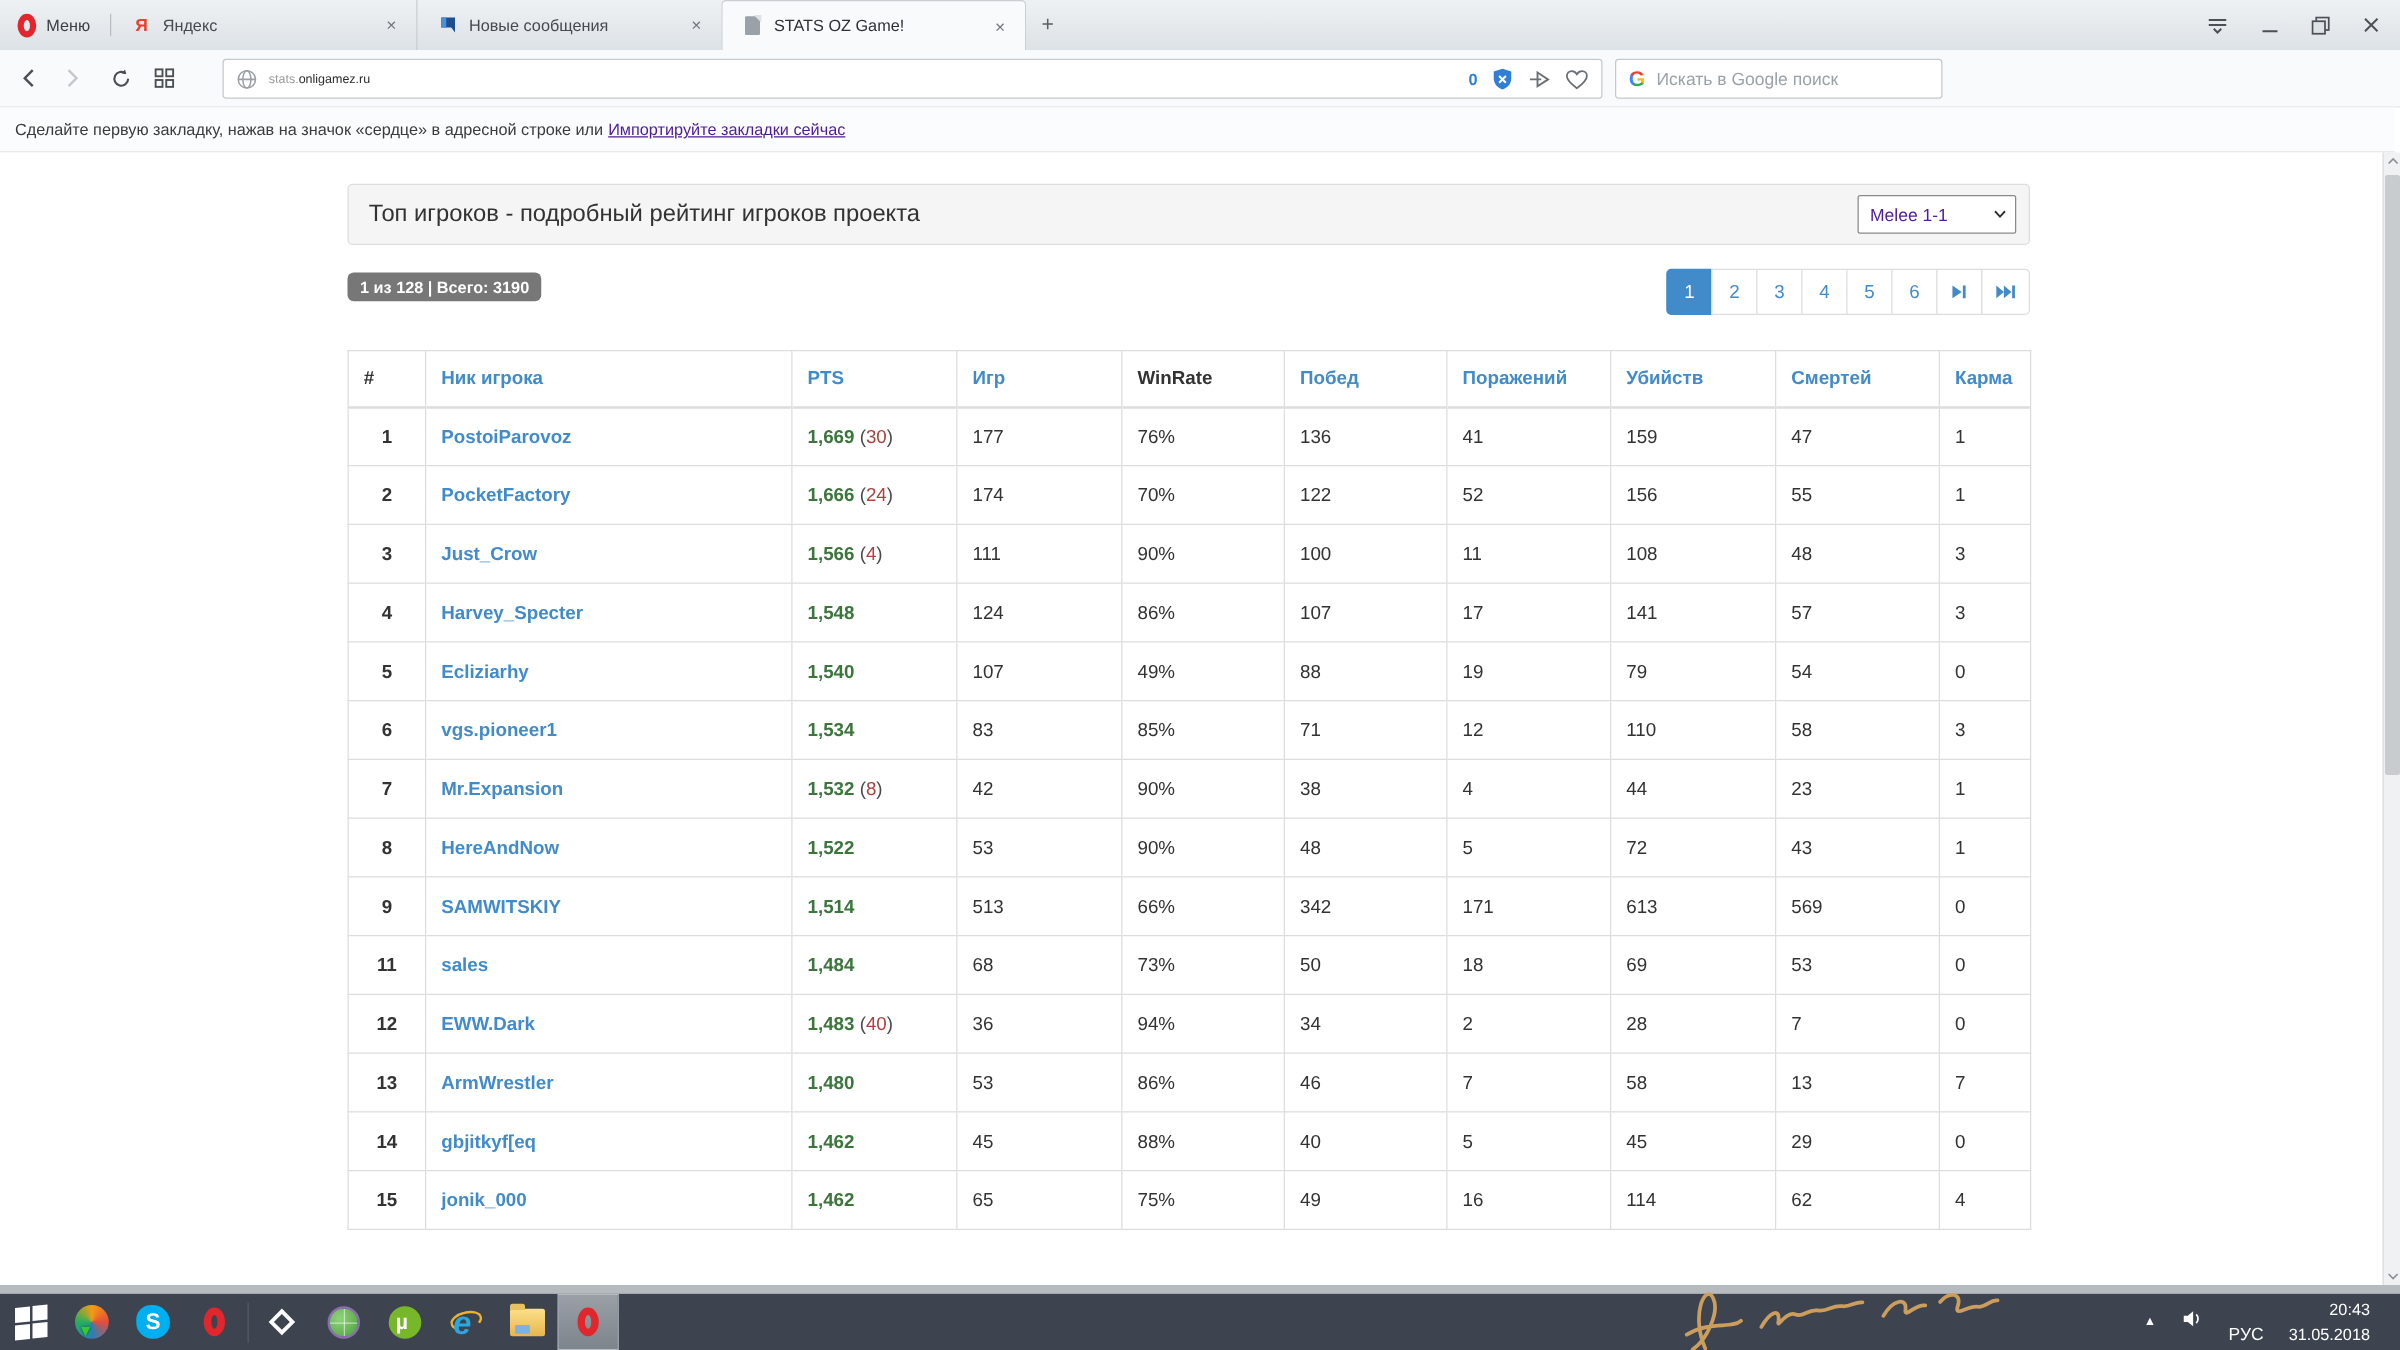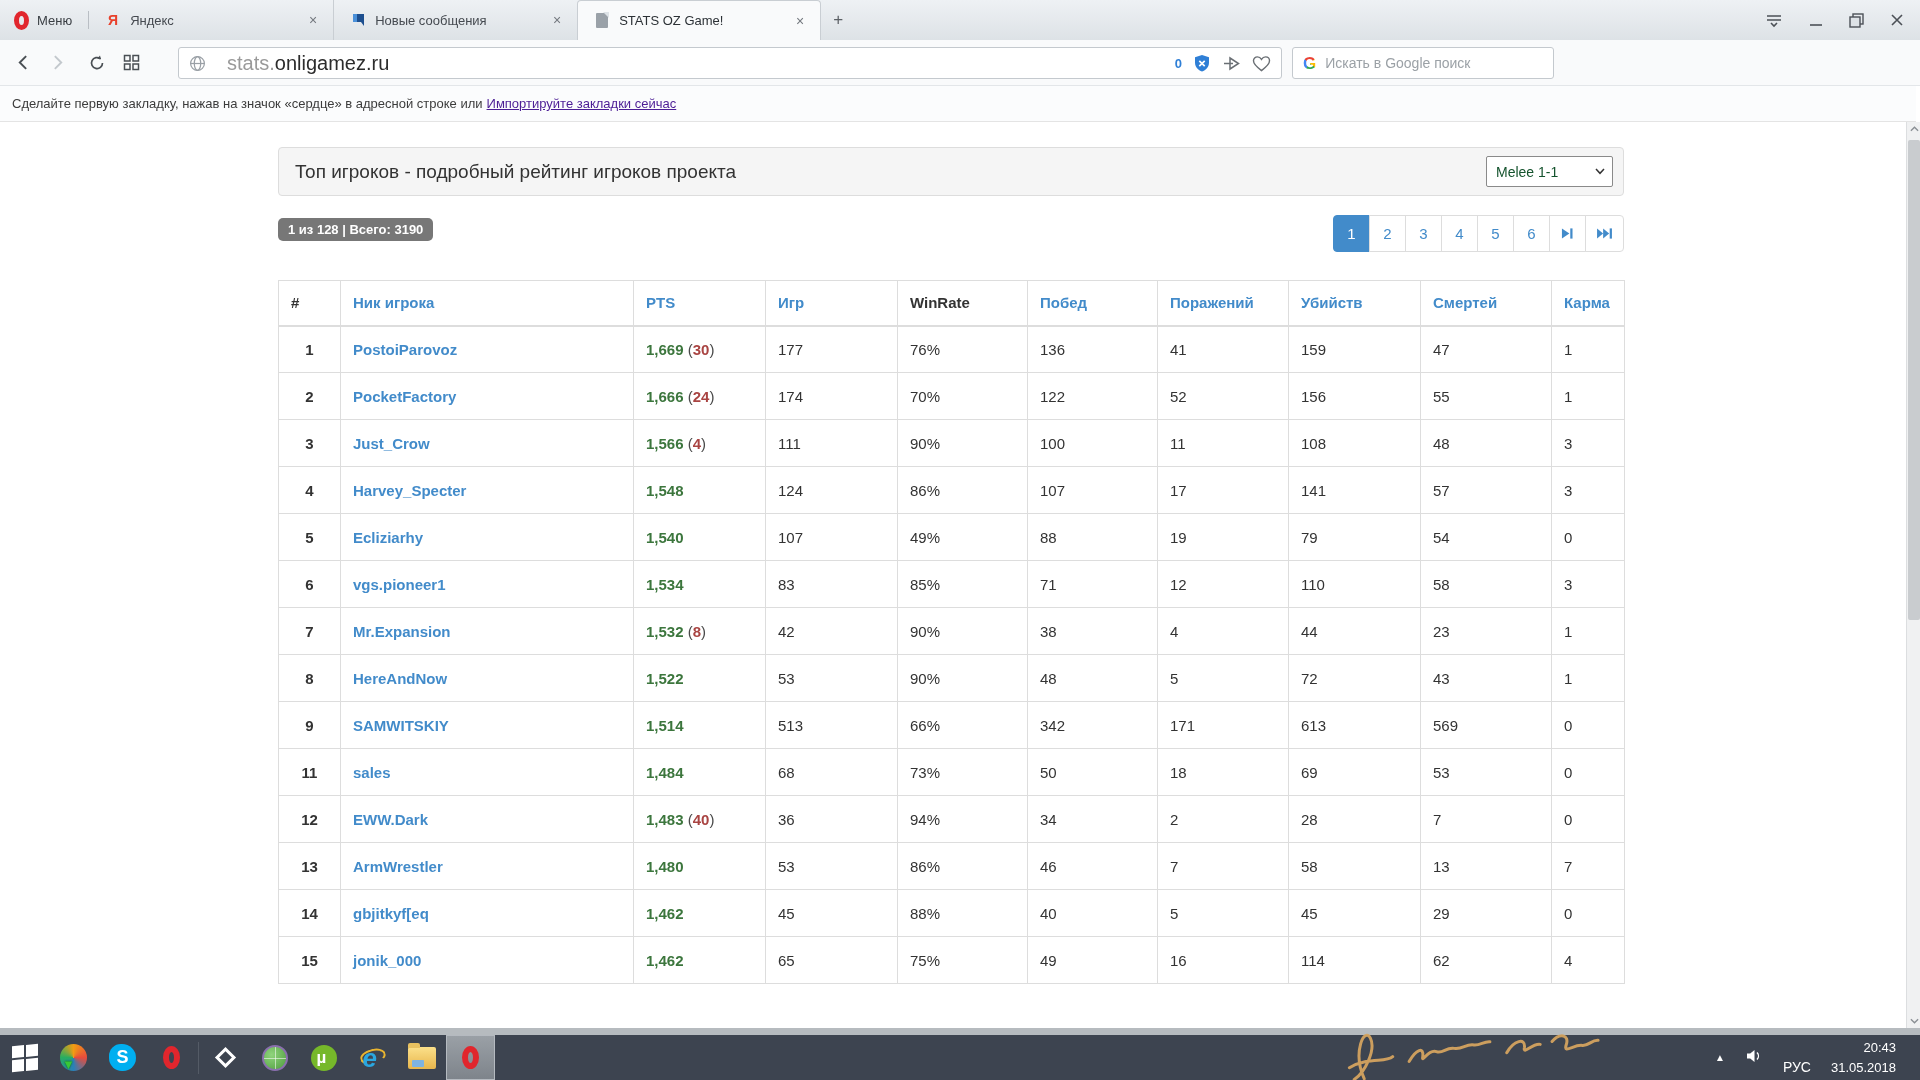--- a/index.html
+++ b/index.html
@@ -28,21 +28,21 @@
     font-size:17px; color:#5b6065; cursor:pointer; }
   .tabbar-right { position:absolute; right:0; top:0; height:40px; display:flex; align-items:center; gap:26px; padding-right:16px; }
   .winctl { cursor:pointer; display:flex; align-items:center; }
 
   
   .toolbar { position:absolute; left:0; top:40px; width:1920px; height:46px; background:#f9fafb;
     border-bottom:1px solid #e3e6e9; display:flex; align-items:center; }
   .navbtn { width:34px; height:34px; display:flex; align-items:center; justify-content:center; cursor:pointer; }
   .addr { position:absolute; left:178px; top:7px; width:1104px; height:32px; background:#fff;
     border:1px solid #c4c9ce; border-radius:3px; display:flex; align-items:center; padding:0 10px; }
-  .url { font-size:20px; margin-left:21px; flex:1; }
+  .url { font-size:10px; margin-left:9px; flex:1; }
   .url .sub { color:#9a9a9a; } .url .dom { color:#2c2c2c; }
   .addr-right { display:flex; align-items:center; gap:11px; }
   .shield-count { color:#2f7fd6; font-size:13px; font-weight:bold; }
   .search { position:absolute; left:1292px; top:7px; width:262px; height:32px; background:#fff;
     border:1px solid #c4c9ce; border-radius:3px; display:flex; align-items:center; padding:0 10px; gap:9px; }
   .g-logo { font-size:17px; font-weight:bold; line-height:1;
     background:conic-gradient(from -50deg,#ea4335 0 100deg,#fbbc05 100deg 175deg,#34a853 175deg 265deg,#4285f4 265deg 360deg);
     -webkit-background-clip:text; background-clip:text; color:transparent; }
   .search-ph { font-size:14px; color:#9ba1a6; }
   .ext-area { position:absolute; right:0; top:40px; height:46px; display:flex; align-items:center; gap:12px; padding-right:14px; }
@@ -63,41 +63,41 @@
     border-bottom:1px solid #e4e4e4; display:flex; align-items:center; padding-left:12px; font-size:13px; color:#3c3c3c; }
   .bookbar a { color:#4c1d95; text-decoration:underline; margin-left:4px; cursor:pointer; }
 
   
   .content { position:absolute; left:0; top:122px; width:1906px; height:906px; background:#fff; overflow:hidden; }
   .panel { position:absolute; left:278px; top:25px; width:1346px; }
   .panel-heading { height:49px; background:#f5f5f5; border:1px solid #ddd; border-radius:4px;
     display:flex; align-items:center; justify-content:space-between; padding:0 10px 0 16px; }
   .panel-title { font-size:19px; color:#333; }
   .select { width:127px; height:31px; background:#fff; border:1px solid #8a8a8a; border-radius:2px;
-    display:flex; align-items:center; justify-content:space-between; padding:0 7px 0 9px; font-size:14px; color:#14532d; cursor:pointer; }
+    display:flex; align-items:center; justify-content:space-between; padding:0 7px 0 9px; font-size:14px; color:#4c1d95; cursor:pointer; }
   .toolbar-row { margin-top:19px; height:37px; display:flex; justify-content:space-between; align-items:flex-start; }
   .count-badge { margin-top:3px; background:#777; color:#fff; font-size:13px; font-weight:bold;
     padding:4px 10px; border-radius:5px; }
   .pagination { display:flex; }
   .pagination .pg { min-width:37px; height:37px; background:#fff; border:1px solid #ddd; margin-left:-1px;
     display:flex; align-items:center; justify-content:center; font-size:15px; color:#428bca; cursor:pointer; padding:0 10px; }
   .pagination .pg:first-child { border-radius:4px 0 0 4px; margin-left:0; }
   .pagination .pg:last-child { border-radius:0 4px 4px 0; }
   .pagination .pg.active { background:#428bca; border-color:#428bca; color:#fff; }
 
   table.stats { margin-top:28px; width:1346px; border-collapse:collapse; table-layout:fixed; }
   .stats th, .stats td { border:1px solid #ddd; font-size:15px; text-align:left; padding:12px 12px; color:#333; }
   .stats thead th { font-weight:bold; color:#428bca; border-bottom:2px solid #ddd; height:45px; }
   .stats thead th.dark { color:#333; }
   .stats td { height:47px; padding:13px 12px; }
   .stats td.rank { text-align:center; font-weight:bold; padding:13px 4px; }
   .stats a.player { color:#428bca; font-weight:bold; text-decoration:none; cursor:pointer; }
   .stats .pts-value { color:#3c763d; font-weight:bold; }
   .stats .paren { color:#4a4a4a; }
-  .stats .pts-delta { color:#a94442; font-weight:bold; }
+  .stats .pts-delta { color:#a94442; font-weight:normal; }
 
   
   .vscroll { position:absolute; right:0; top:122px; width:14px; height:906px; background:#f0f1f2; border-left:1px solid #dcdee0; }
   .vscroll .arr { position:absolute; left:0; width:14px; height:14px; display:flex; align-items:center; justify-content:center; }
   .vscroll .thumb { position:absolute; left:1px; top:18px; width:12px; height:480px; background:#c9cccf; border-radius:2px; }
 
   .bottom-strip { position:absolute; left:0; top:1028px; width:1920px; height:7px; background:#b6bbbf; }
 
   
   .taskbar { position:absolute; left:0; top:1035px; width:1920px; height:45px; background:#3d4450;

